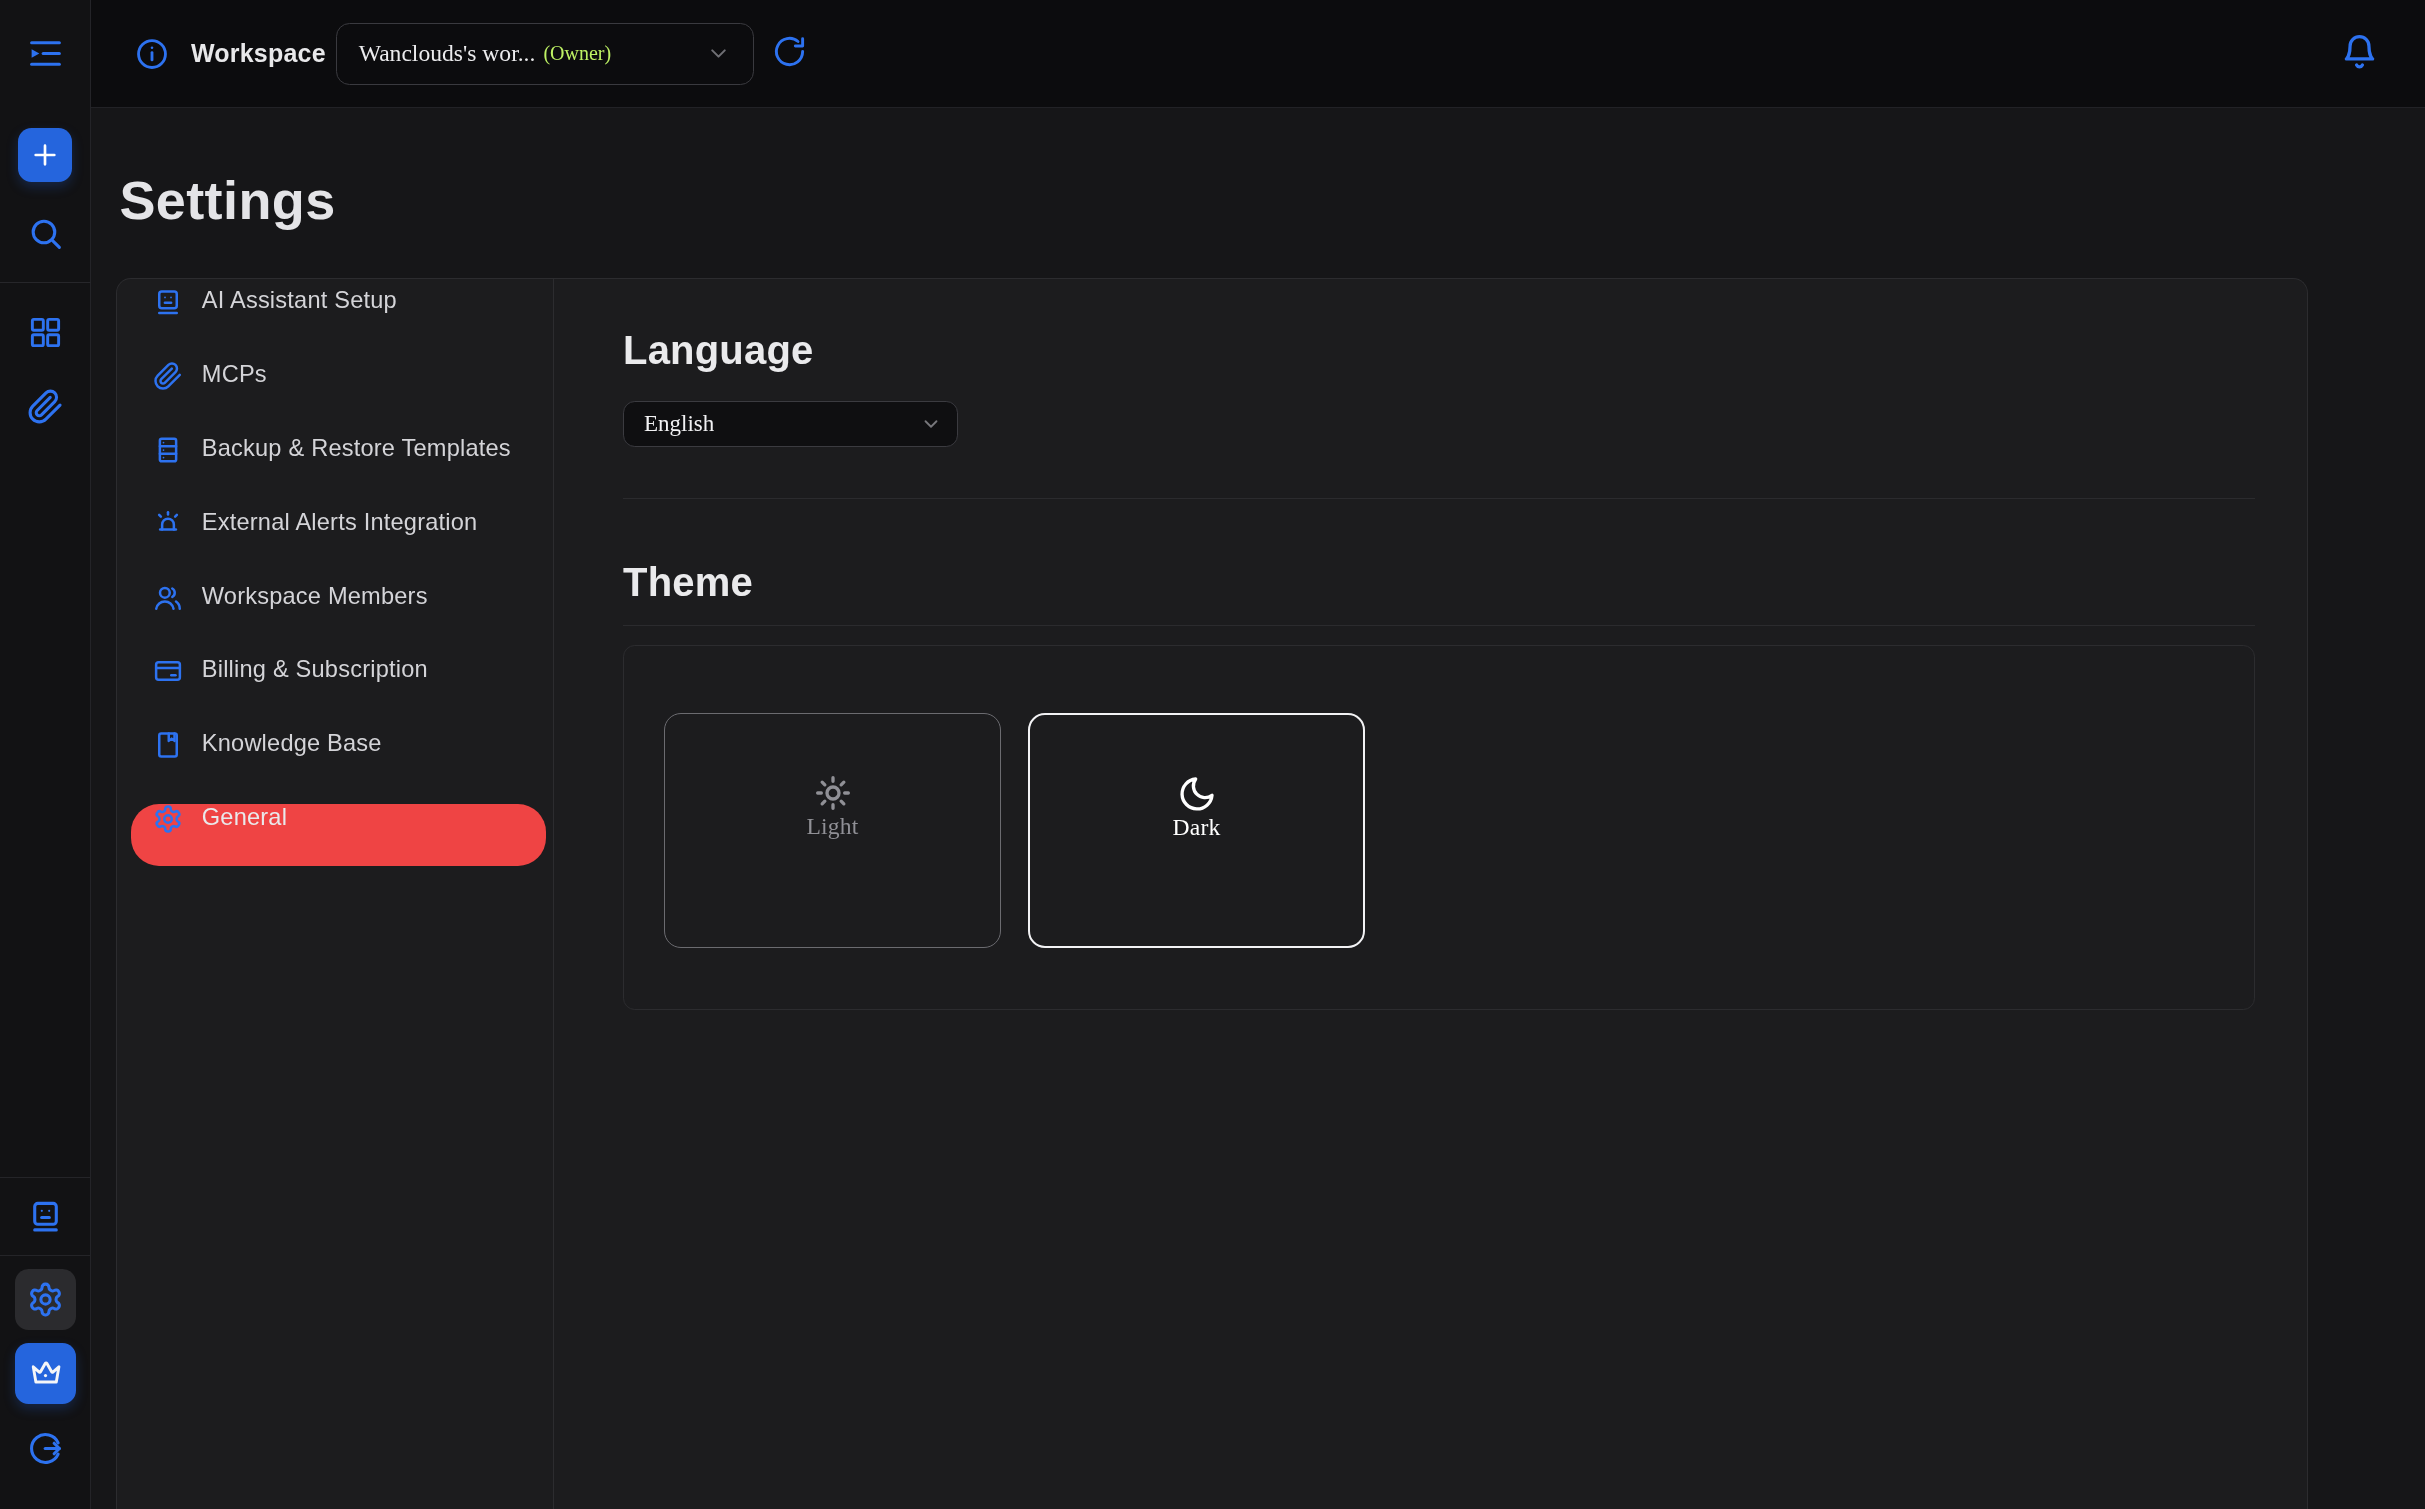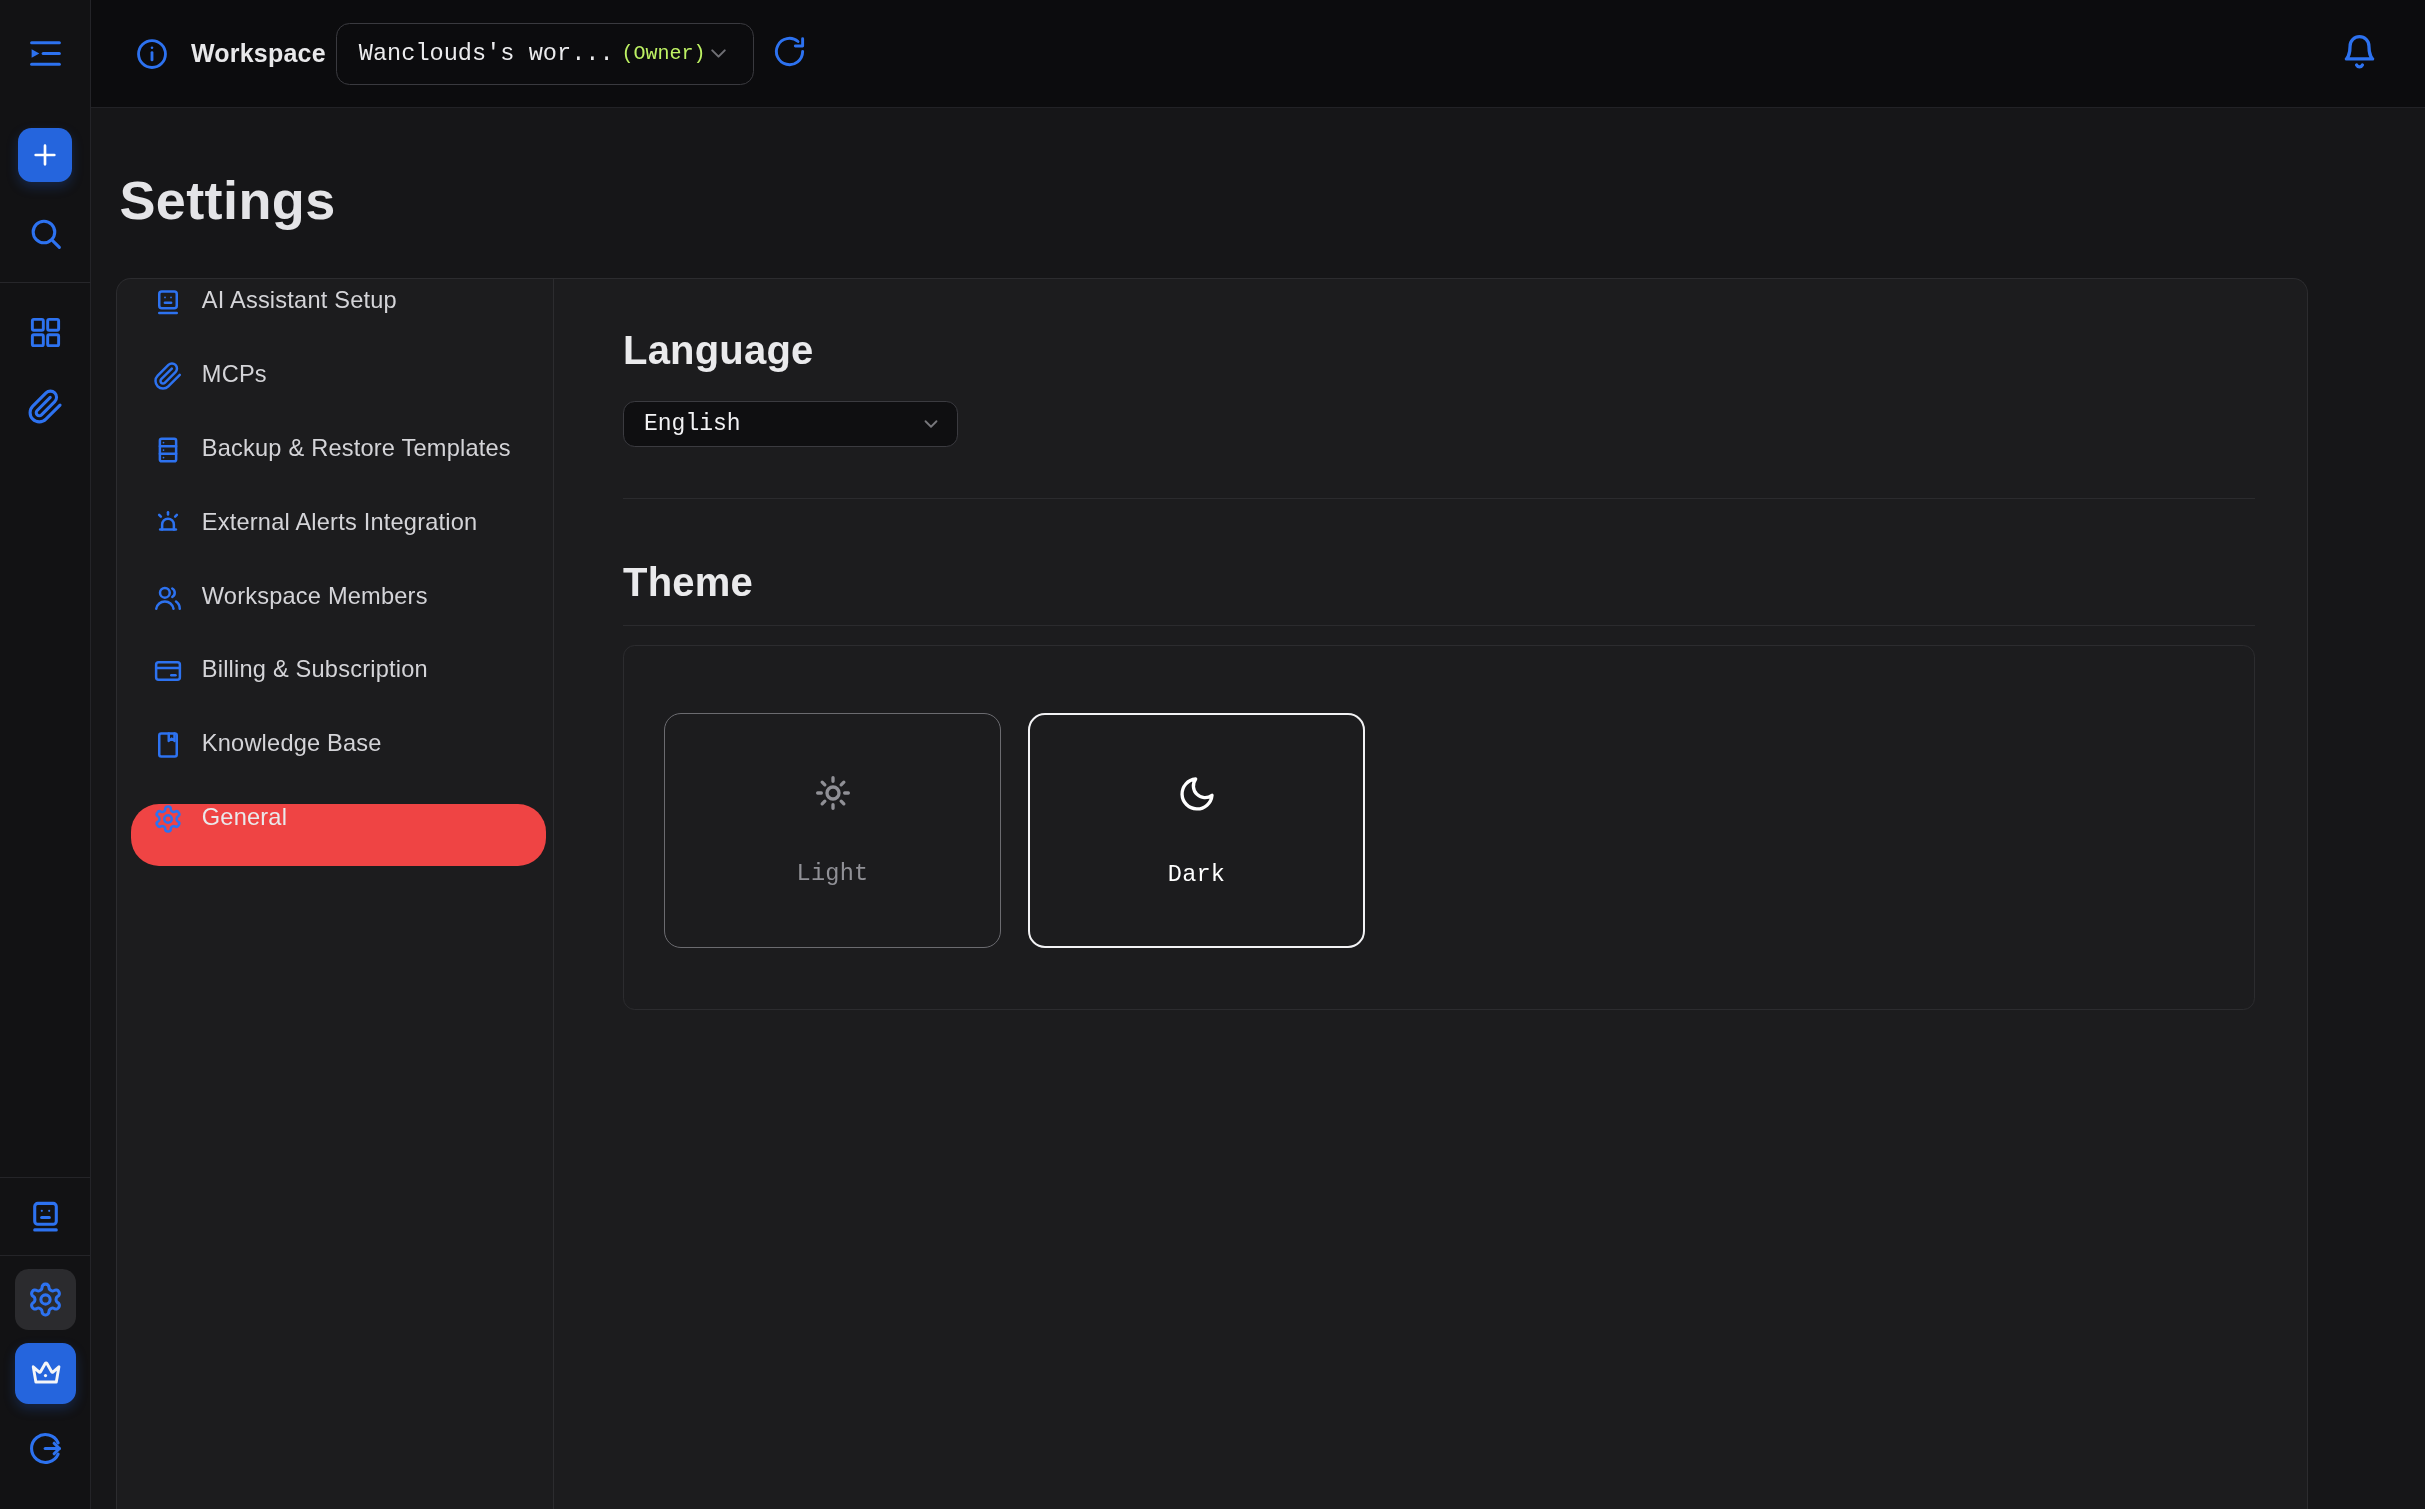--- a/index.html
+++ b/index.html
@@ -2,21 +2,21 @@
 <html style="font-size:13.5px"><head>
 <meta charset="utf-8">
 <style>
   * { margin:0; padding:0; box-sizing:border-box; }
   html,body { width:2426px; height:1509px; overflow:hidden; }
   body {
     font-family:"Liberation Sans","DejaVu Sans",sans-serif;
     background:#161618; color:#d4d4d8;
     display:flex;
   }
-  button { font-family:Liberation Mono, monospace; background:none; border:none; color:inherit; cursor:pointer; }
+  button { font-family:Liberation Serif, serif; background:none; border:none; color:inherit; cursor:pointer; }
 
   
   .sidebar {
     width:91px; min-width:91px; height:100%;
     background:#121214; border-right:0.8px solid #242428;
     display:flex; flex-direction:column; align-items:center;
   }
   .icon { display:inline-flex; align-items:center; justify-content:center; }
   .icon svg { width:100%; height:100%; display:block; }
   .accent { color:#2d72f0; }
@@ -108,21 +108,21 @@
   .h-divider { height:0.8px; background:#2b2b2e; margin-right:52px; }
   .d1 { margin-top:51px; }
   .theme-heading { margin-top:61px; margin-bottom:20px; }
   .theme-box {
     margin-top:19.4px; margin-right:52px; height:365px;
     border:0.8px solid #2c2c2f; border-radius:11.8px;
     padding:67px 0 0 40px; display:flex; gap:27px;
   }
   .theme-card {
     width:337px; height:235px; border:1.3px solid #6b6b70; border-radius:17px;
-    display:flex; flex-direction:column; align-items:center; padding-top:59px; gap:47px;
+    display:flex; flex-direction:column; align-items:center; padding-top:59px; 
     color:#909096; background:transparent;
   }
   .theme-card .t-icon { width:40px; height:40px; }
   .theme-card .t-label { font-size:23.6px; letter-spacing:0.2px; }
   .theme-card.selected { border:2.1px solid #f2f2f4; color:#ffffff; }
 </style>
 </head>
 <body>
 
 <aside class="sidebar">

